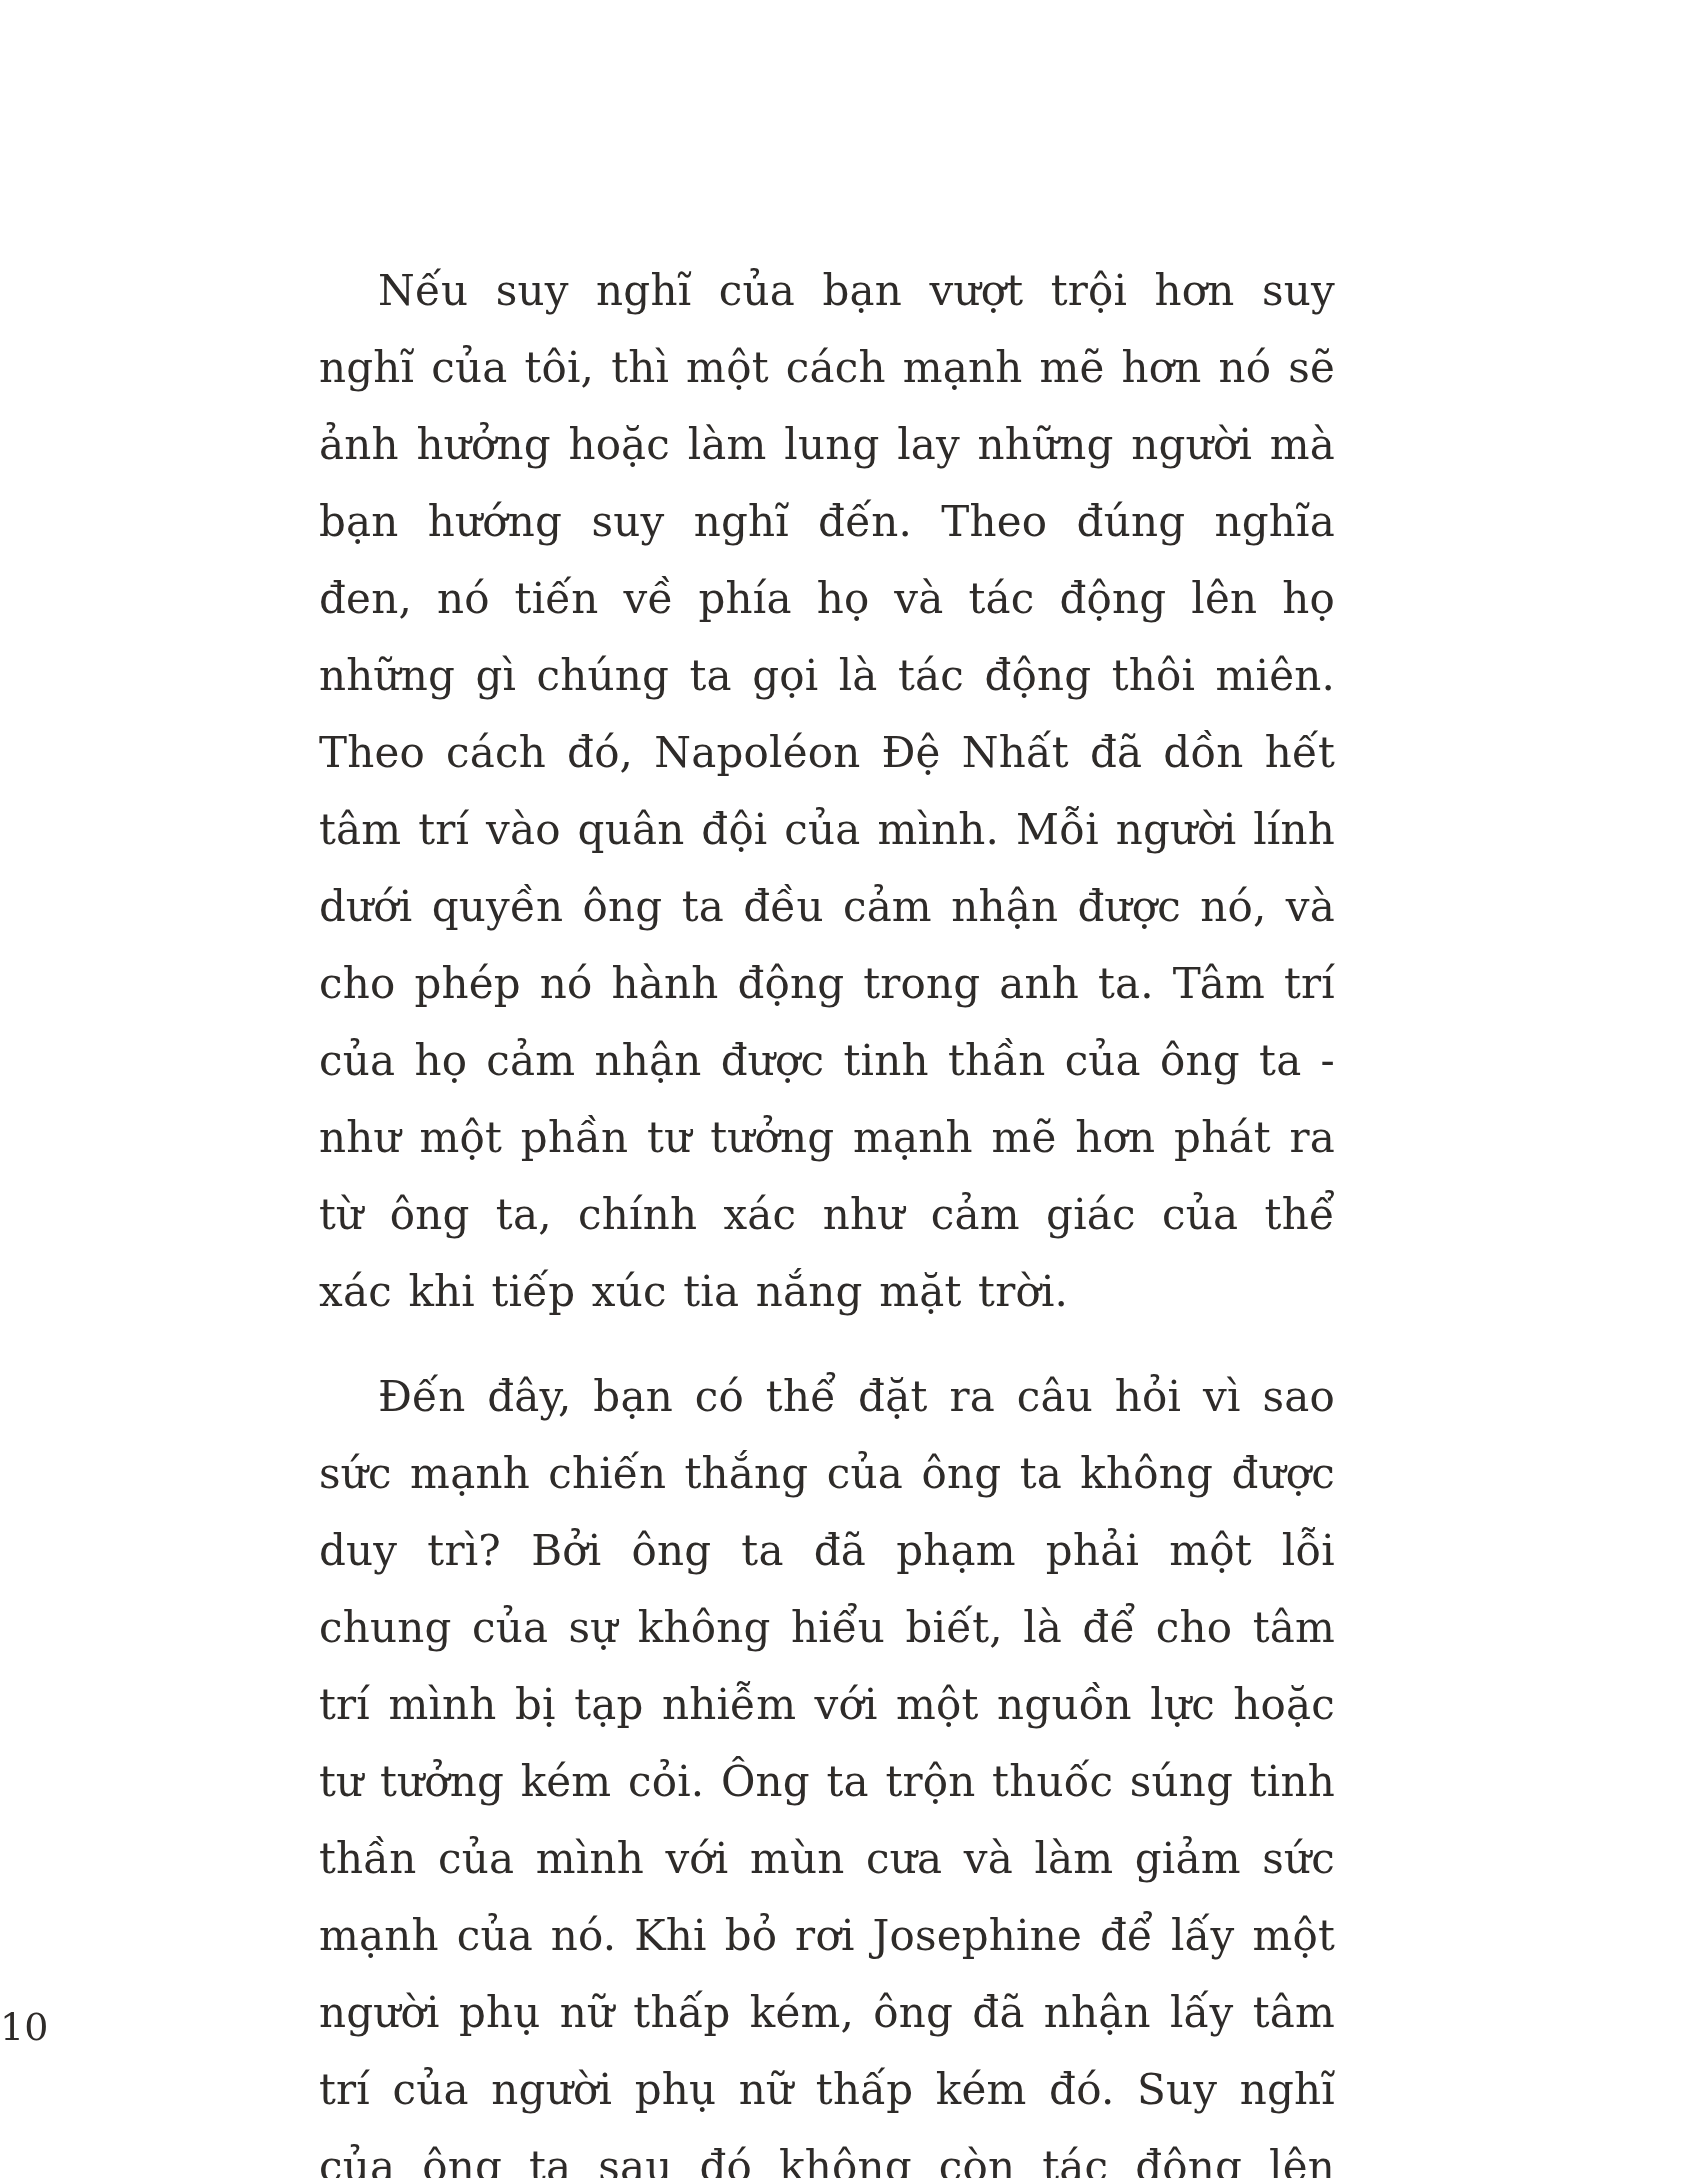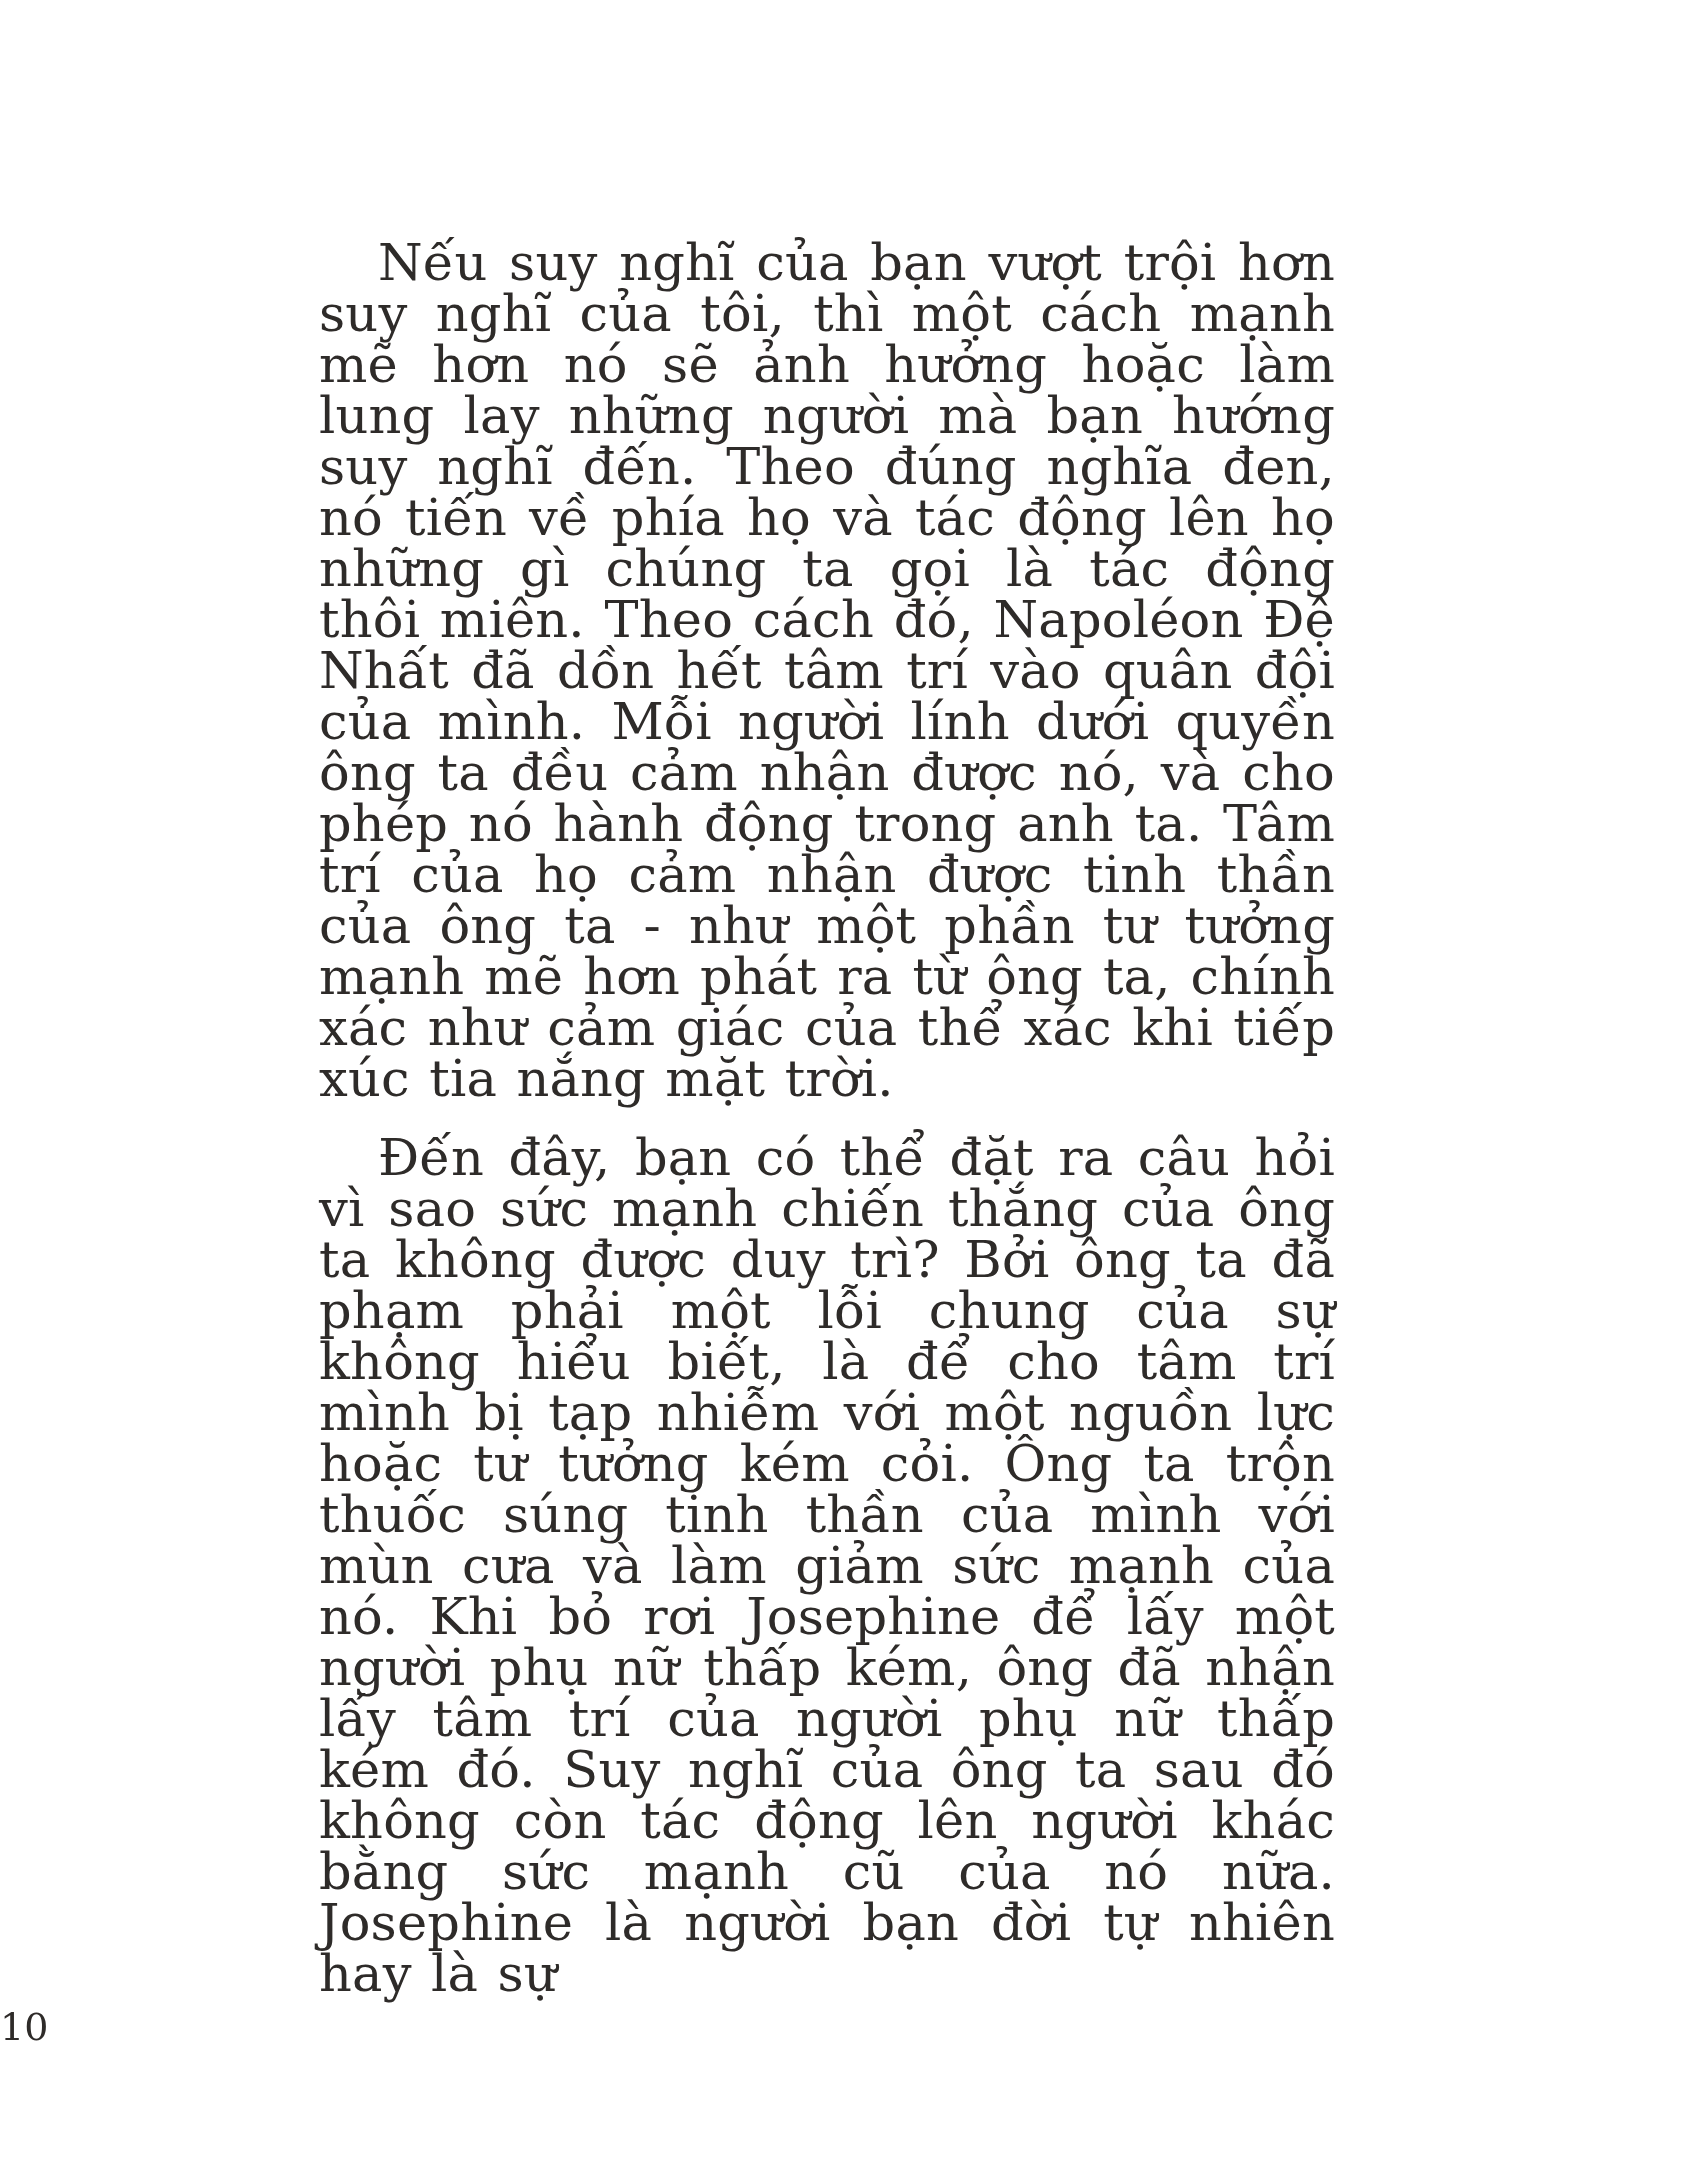--- a/index.html
+++ b/index.html
@@ -16,23 +16,23 @@
     overflow: hidden;
   }
   .page {
     box-sizing: border-box;
     width: 1683px;
     height: 2178px;
     padding: 236px 348px 0 319px;
     background: #ffffff;
   }
   .body-text p {
-    margin: 1px 0 28px 0;
-    font-size: 51px;
-    line-height: 51px;
+    margin: 16px 0 28px 0;
+    font-size: 42px;
+    line-height: 77px;
     text-align: justify;
     text-indent: 59px;
     word-spacing: 3px;
     letter-spacing: 0.2px;
   }
   .page-footer {
     position: absolute;
     top: 2008px;
     left: 0;
     width: 1683px;

